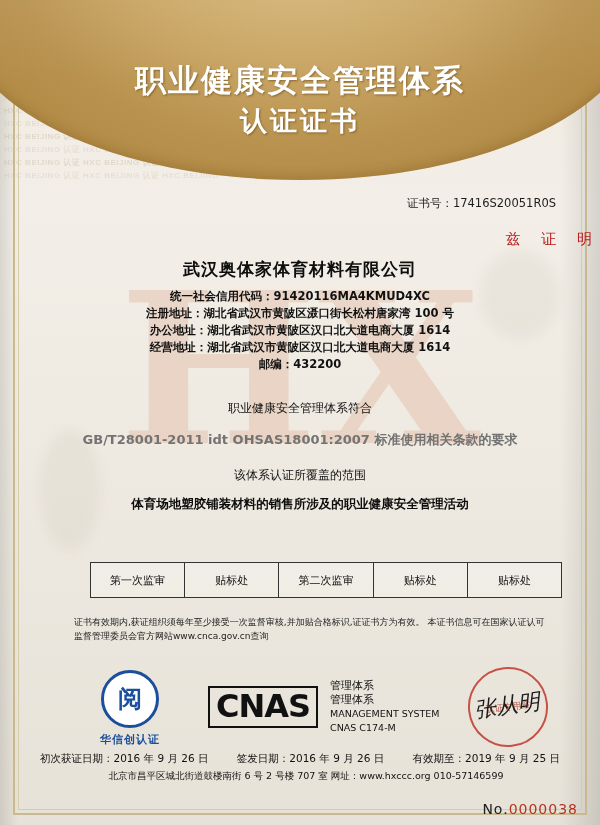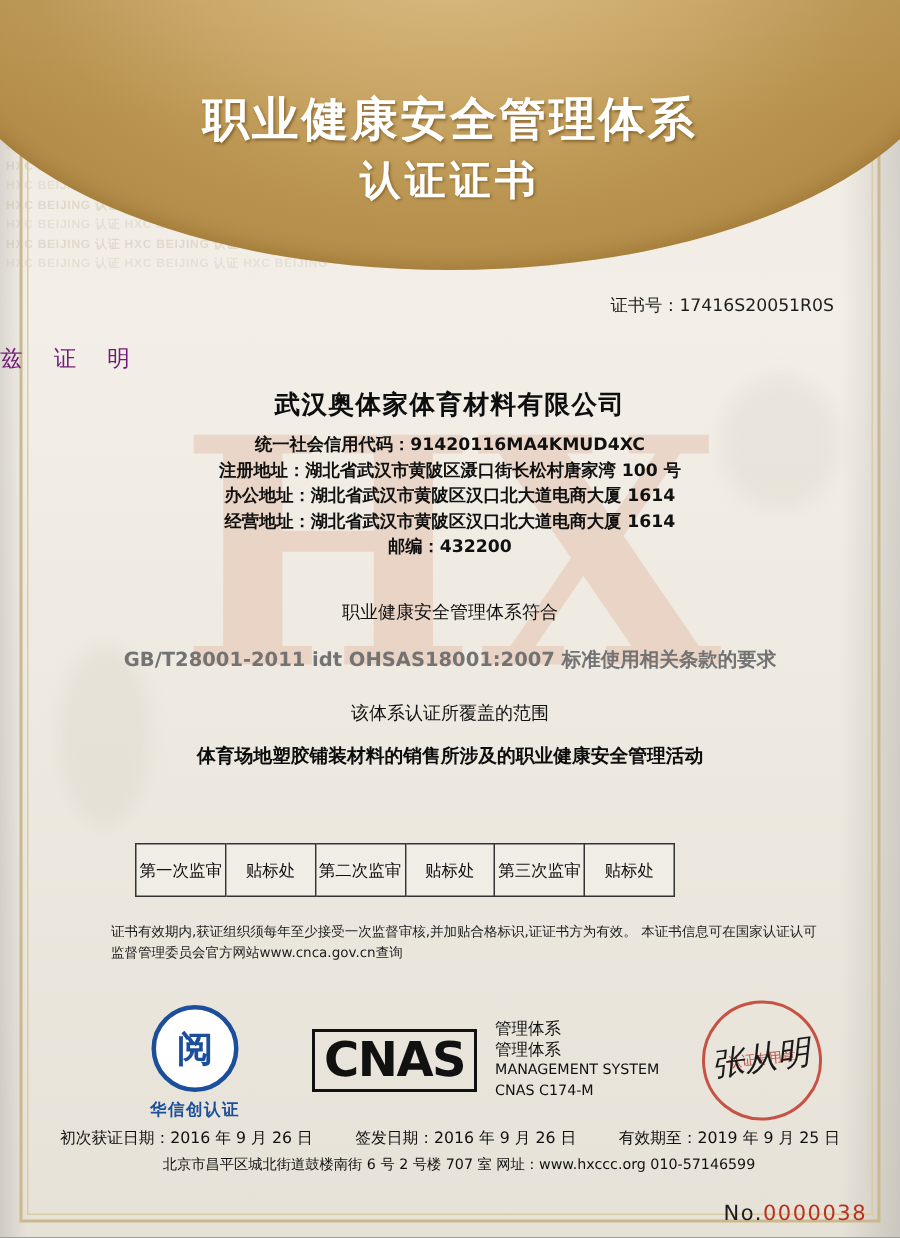--- a/index.html
+++ b/index.html
@@ -114,24 +114,24 @@
     right: 44px;
     top: 196px;
     font-size: 11.5px;
     color: #1d1d1d;
     font-family: "DejaVu Sans", sans-serif;
   }
   .hereby {
     position: absolute;
     left: 0; right: 0;
     top: 230px;
-    text-align: left;
+    text-align: right;
     font-size: 15px;
     letter-spacing: 8px;
-    color: #701a75;
+    color: #b91c1c;
     font-family: "DejaVu Sans", sans-serif;
   }
   .company {
     position: absolute;
     left: 0; right: 0;
     top: 258px;
     text-align: center;
     font-size: 17px;
     font-weight: bold;
     color: #0e0e0e;
@@ -169,21 +169,21 @@
   .scope-text {
     font-size: 12.5px;
     font-weight: bold;
     color: #0d0d0d;
   }
   
   .surv {
     position: absolute;
     left: 90px;
     top: 562px;
-    width: 360px;
+    width: 472px;
     height: 36px;
     display: flex;
     justify-content: center;
   }
   .surv-cell {
     border: 1px solid #333;
     flex: 1;
     display: flex;
     align-items: center;
     justify-content: center;
@@ -396,21 +396,20 @@
     <div class="standard">GB/T28001-2011 idt OHSAS18001:2007 标准使用相关条款的要求</div>
     <div class="scope-label">该体系认证所覆盖的范围</div>
     <div class="scope-text">体育场地塑胶铺装材料的销售所涉及的职业健康安全管理活动</div>
   </div>
 
   <div class="surv">
     <div class="surv-cell">第一次监审</div>
     <div class="surv-cell">贴标处</div>
     <div class="surv-cell">第二次监审</div>
     <div class="surv-cell">贴标处</div>
-    <div class="surv-cell">第三次监审</div>
     <div class="surv-cell">贴标处</div>
   </div>
 
   <div class="notice">证书有效期内,获证组织须每年至少接受一次监督审核,并加贴合格标识,证证书方为有效。 本证书信息可在国家认证认可监督管理委员会官方网站www.cnca.gov.cn查询</div>
 
   <div class="logos">
     <div class="logo-hx">
       <div class="hx-mark">阅</div>
       <div class="hx-text">华信创认证</div>
     </div>

